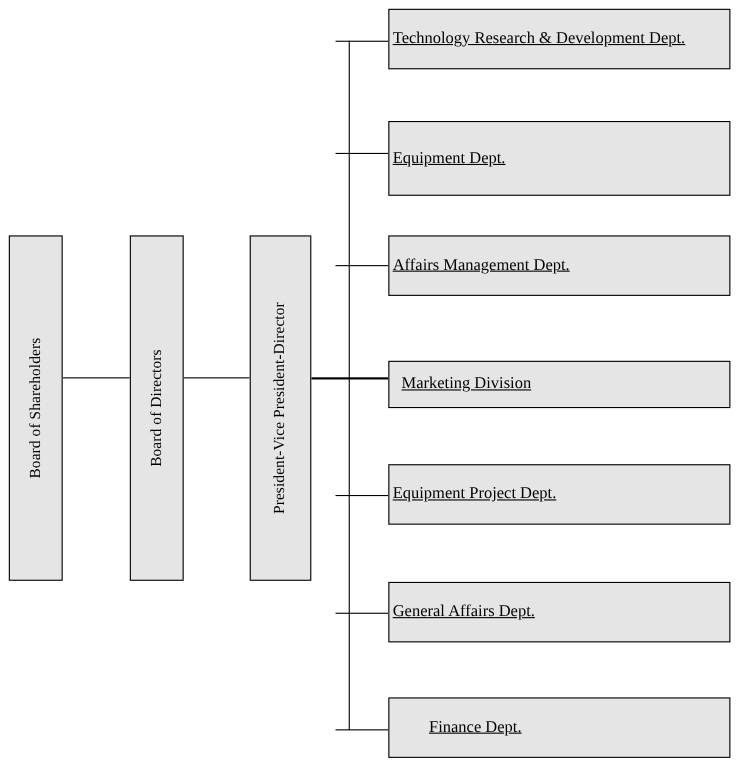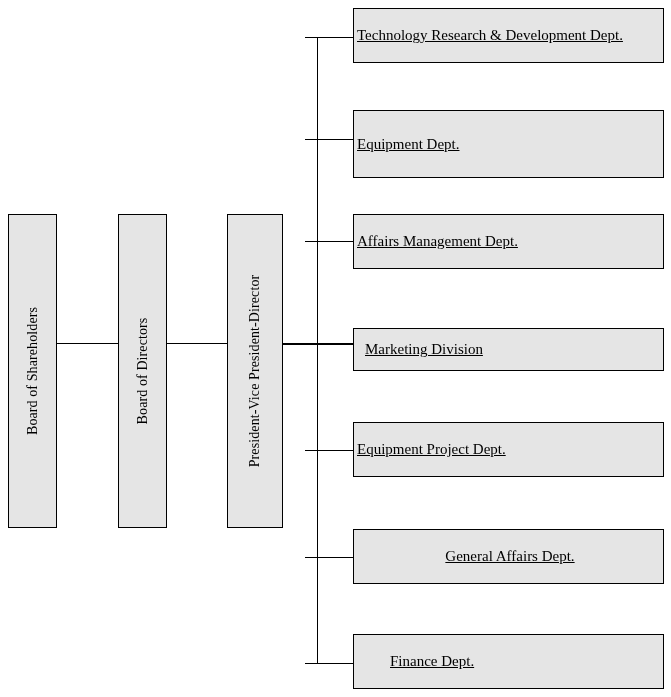--- a/index.html
+++ b/index.html
@@ -114,21 +114,21 @@
   </div>
 
   <div class="node-box hnode indented" style="left:353px; top:308px; width:311px; height:43px;margin-top:20px;">
     <span class="hlabel">Marketing Division</span>
   </div>
 
   <div class="node-box hnode" style="left:353px; top:422px; width:311px; height:55px;">
     <span class="hlabel">Equipment Project Dept.</span>
   </div>
 
-  <div class="node-box hnode" style="left:353px; top:529px; width:311px; height:55px;justify-content:center;">
+  <div class="node-box hnode" style="left:353px; top:529px; width:311px; height:55px;">
     <span class="hlabel">General Affairs Dept.</span>
   </div>
 
   <div class="node-box hnode" style="left:353px; top:634px; width:311px; height:55px;padding-left:33px;">
     <span class="hlabel">Finance Dept.</span>
   </div>
 
 </div>
 
 </body></html>

